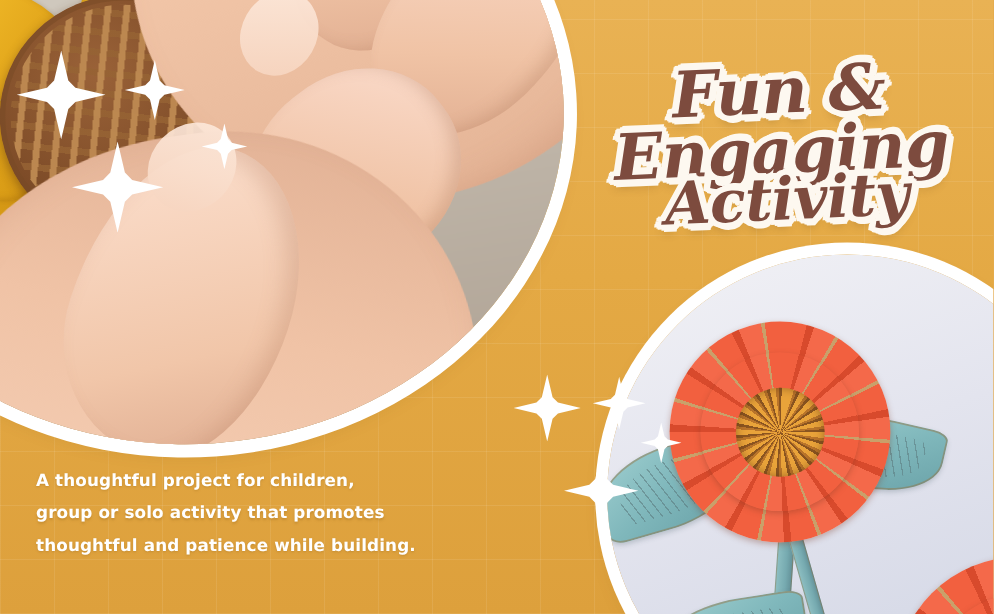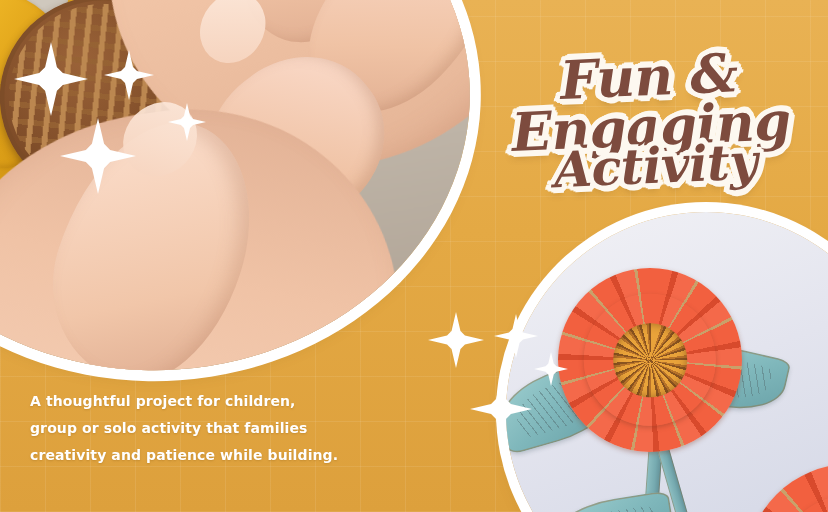--- a/index.html
+++ b/index.html
@@ -325,17 +325,17 @@
       <div class="sparkle" style="left: 470px; top: 378px; width: 62px; height: 62px; background: rgb(255, 255, 255);"></div>
     </div>
 
   <div class="headline">
     <span class="ln l1">Fun &amp; Engaging</span>
     <span class="ln l2">Activity</span>
   </div>
 
   <div class="body-copy">
     <p>A thoughtful project for children,</p>
-    <p>group or solo activity that families</p>
-    <p>creativity and patience while building.</p>
+    <p>group or solo activity that promotes</p>
+    <p>thoughtful and patience while building.</p>
   </div>
 
 </div>
 
 </body></html>

